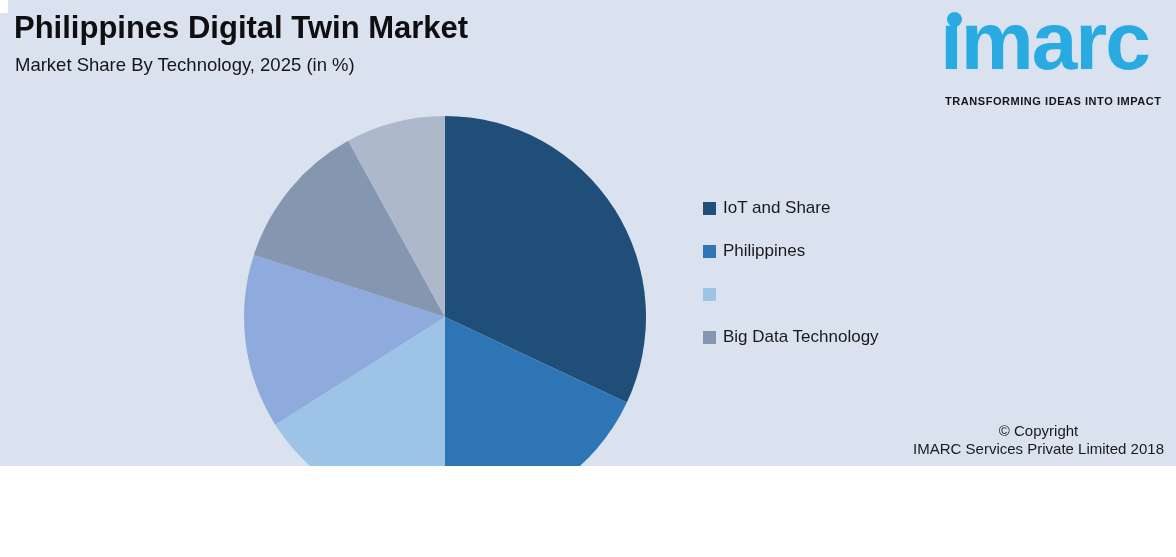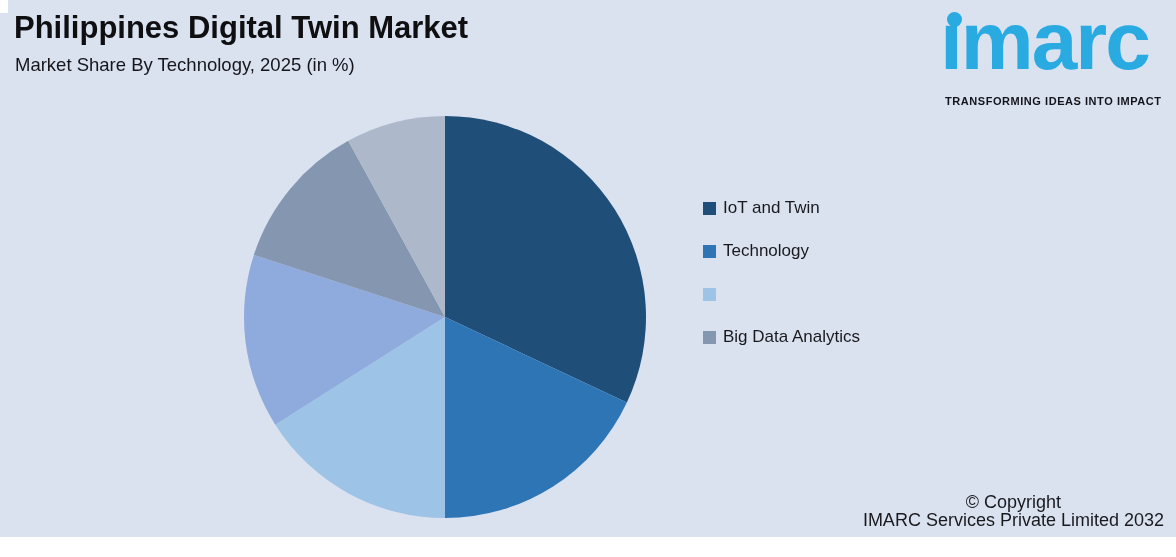--- a/index.html
+++ b/index.html
@@ -1,20 +1,20 @@
 <!DOCTYPE html>
 <html><head>
 <meta charset="utf-8">
 <style>
   html, body { margin: 0; padding: 0; }
   body { font-family: "Liberation Sans", sans-serif; }
   .canvas {
     position: relative;
     width: 1176px;
-    height: 537px;
+    height: 466px;
     background: #dae2f0;
     overflow: hidden;
   }
   .corner-notch {
     position: absolute; left: 0; top: 0;
     width: 8px; height: 13px;
     background: #ffffff;
   }
   
   .page-title {
@@ -69,21 +69,21 @@
     margin-right: 7px; flex: 0 0 auto;
   }
   .legend-label {
     font-size: 17px; color: #1a1a1e; line-height: 20px;
     white-space: nowrap;
   }
   
   .copyright {
     position: absolute; right: 12px; bottom: 8px;
     text-align: center;
-    font-size: 18px; line-height: 18px;
+    font-size: 15px; line-height: 18px;
     color: #1a1a1e;
   }
 </style>
 </head>
 <body>
 
 <div class="canvas">
   <div class="corner-notch"></div>
 
   <div class="page-title">Philippines Digital Twin Market</div>
@@ -100,32 +100,32 @@
       <path d="M 203 203 L 384.87 288.58 A 201 201 0 0 1 203.00 404.00 Z" fill="#2E75B6"></path>
       <path d="M 203 203 L 203.00 404.00 A 201 201 0 0 1 33.29 310.70 Z" fill="#9DC3E6"></path>
       <path d="M 203 203 L 33.29 310.70 A 201 201 0 0 1 11.84 140.89 Z" fill="#8FAADC"></path>
       <path d="M 203 203 L 11.84 140.89 A 201 201 0 0 1 106.17 26.86 Z" fill="#8496B0"></path>
       <path d="M 203 203 L 106.17 26.86 A 201 201 0 0 1 203.00 2.00 Z" fill="#ADB9CA"></path>
     </svg>
 
   <div class="legend">
       <div class="legend-item">
         <span class="legend-swatch" style="background: rgb(31, 78, 121);"></span>
-        <span class="legend-label">IoT and Twin</span>
+        <span class="legend-label">IoT and Share</span>
       </div>
       <div class="legend-item">
         <span class="legend-swatch" style="background: rgb(46, 117, 182);"></span>
-        <span class="legend-label">Technology</span>
+        <span class="legend-label">Philippines</span>
       </div>
       <div class="legend-item">
         <span class="legend-swatch" style="background: rgb(157, 195, 230);"></span>
       </div>
       <div class="legend-item">
         <span class="legend-swatch" style="background: rgb(132, 150, 176);"></span>
-        <span class="legend-label">Big Data Analytics</span>
+        <span class="legend-label">Big Data Technology</span>
       </div>
     </div>
 
   <div class="copyright">
     <div>© Copyright</div>
-    <div>IMARC Services Private Limited 2032</div>
+    <div>IMARC Services Private Limited 2018</div>
   </div>
 </div>
 
 </body></html>

